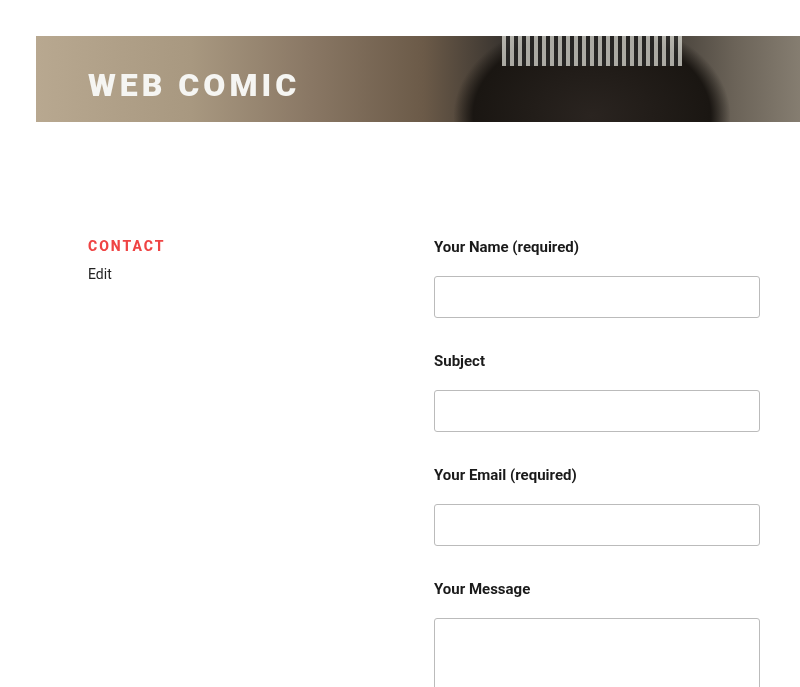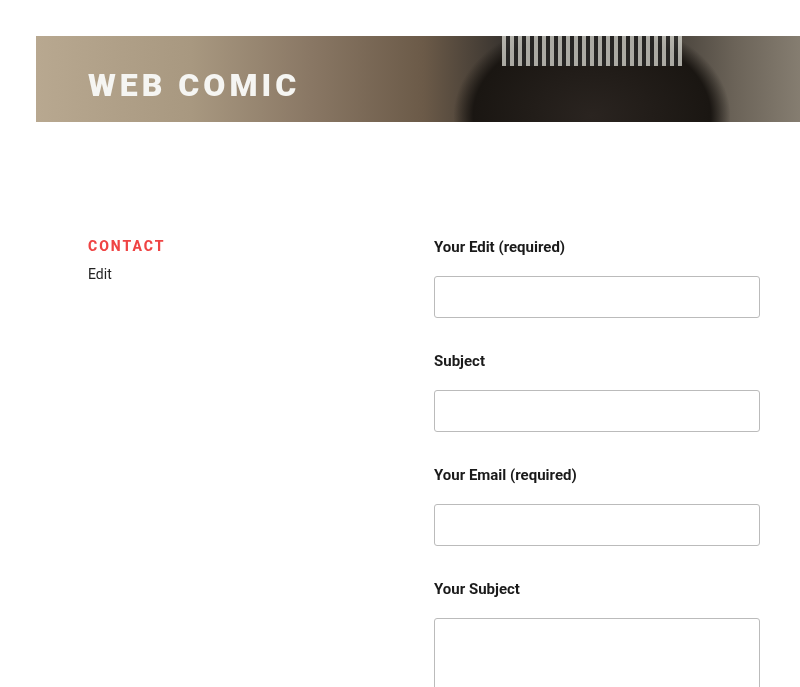--- a/index.html
+++ b/index.html
@@ -124,34 +124,34 @@
 </div>
 
 <div class="content">
   <div class="sidebar">
     <div class="page-title">CONTACT</div>
     <div class="edit-link">Edit</div>
   </div>
 
   <div class="form-area">
     <div class="form-group">
-      <label class="form-label">Your Edit (required)</label>
+      <label class="form-label">Your Name (required)</label>
       <input type="text" class="form-input" style="">
     </div>
 
     <div class="form-group">
       <label class="form-label">Subject</label>
       <input type="text" class="form-input" style="">
     </div>
 
     <div class="form-group">
       <label class="form-label">Your Email (required)</label>
       <input type="email" class="form-input" style="">
     </div>
 
     <div class="form-group">
-      <label class="form-label">Your Subject</label>
+      <label class="form-label">Your Message</label>
       <textarea class="form-textarea" style=""></textarea>
     </div>
 
     <button class="submit-button">Send</button>
   </div>
 </div>
 
 </body></html>

